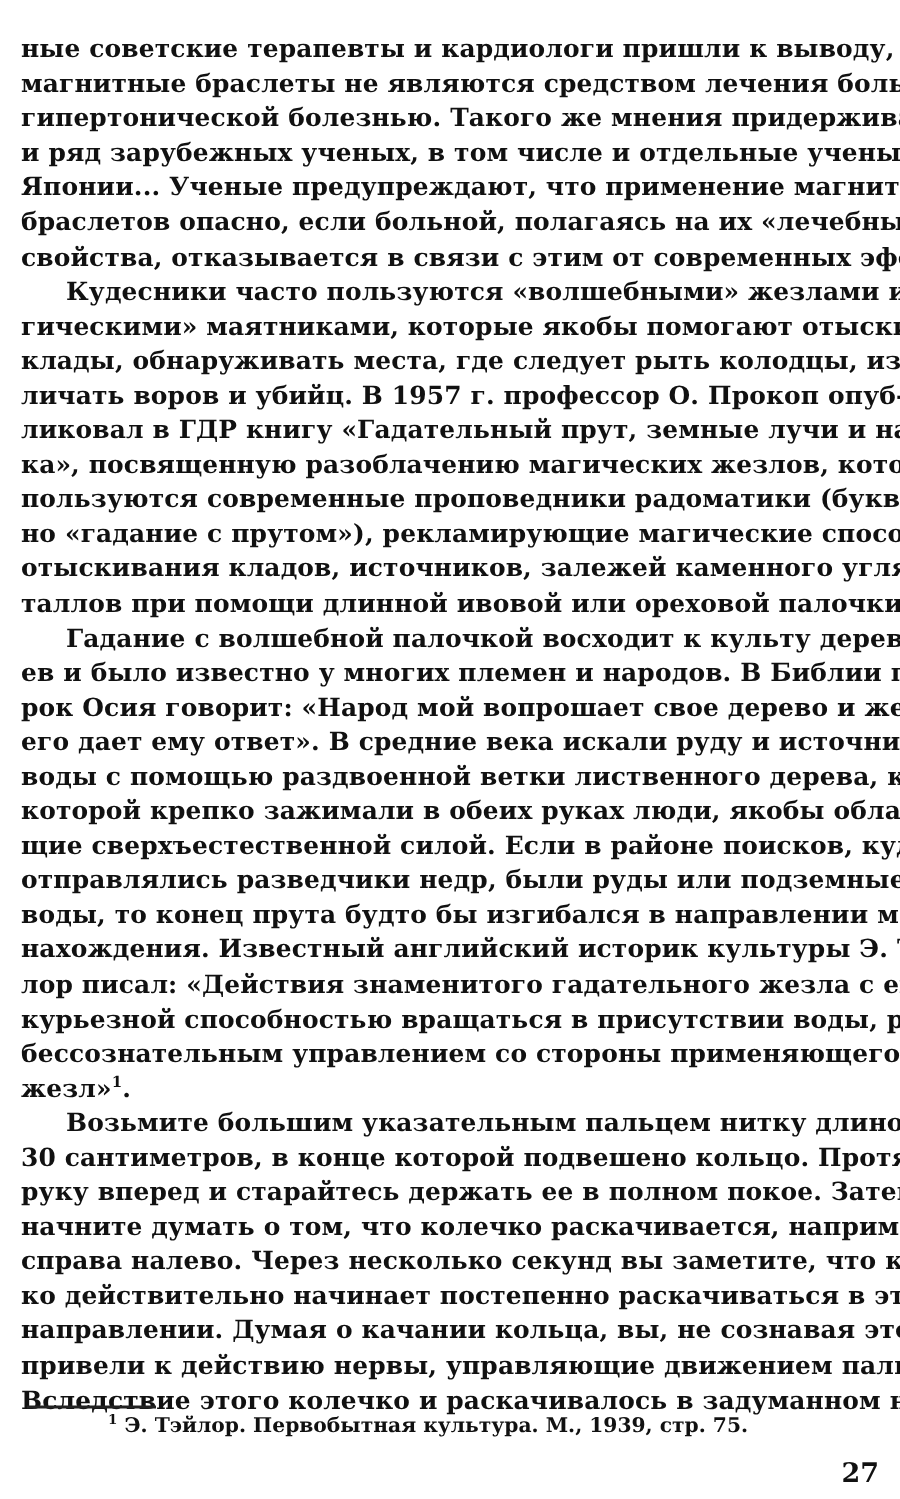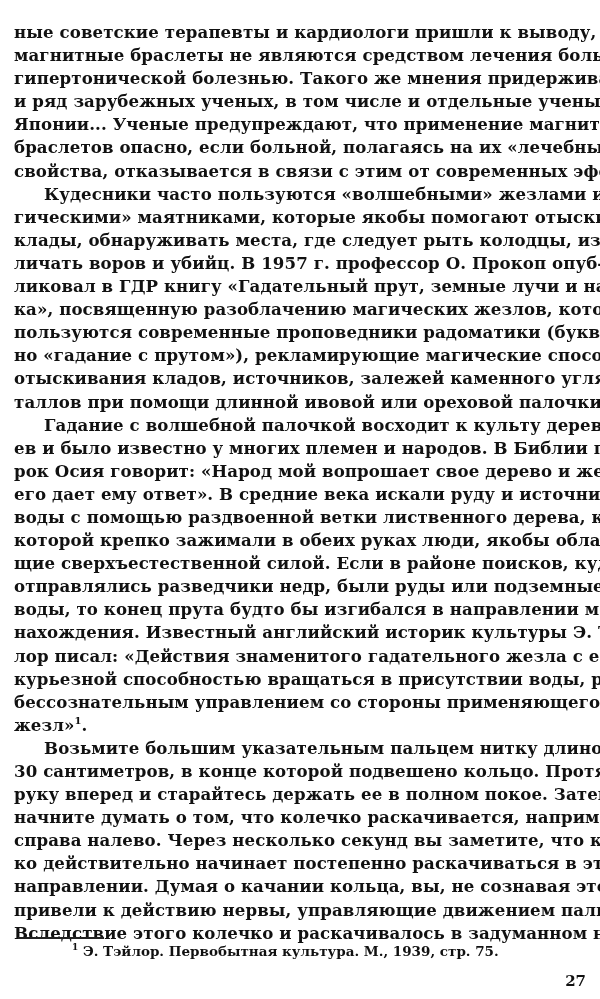--- a/index.html
+++ b/index.html
@@ -19,21 +19,21 @@
     .line.last { text-align-last: left; }
     .line.indent { text-indent: 30px; }
     .rule { position: absolute; left: 18px; top: 937px; width: 86px; height: 2px; background: #222; }
     .footnote {
       position: absolute; left: 40px; top: 942px;
       font-family: "DejaVu Serif", serif; font-size: 13.5px; font-weight: 600; white-space: nowrap; margin-left: 32px;
     }
     .footnote sup { font-size: 9px; }
     .pagenum {
       position: absolute; right: 14px; top: 972px;
-      font-family: "DejaVu Serif", serif; font-size: 15px; font-weight: 700;
+      font-family: "DejaVu Serif", serif; font-size: 18px; font-weight: 700;
     }
     sup.fn { font-size: 10px; line-height: 0; }
   </style>
 </head>
 <body>
 
 <div class="page">
 
   <div>
     <div class="line">ные советские терапевты и кардиологи пришли к выводу, что</div>

